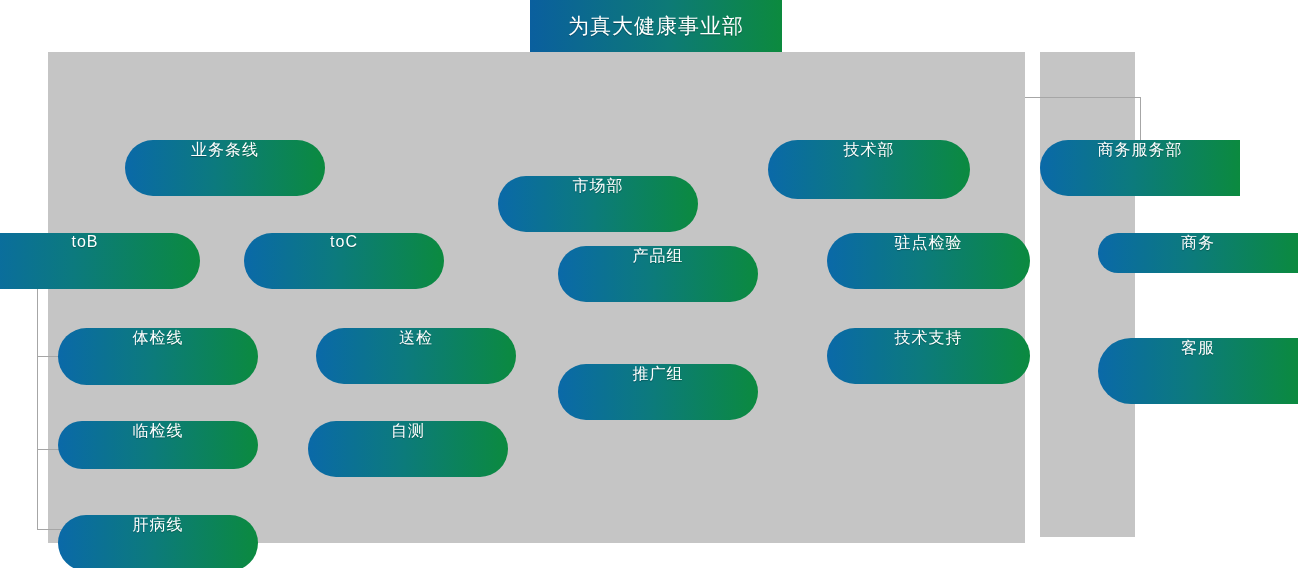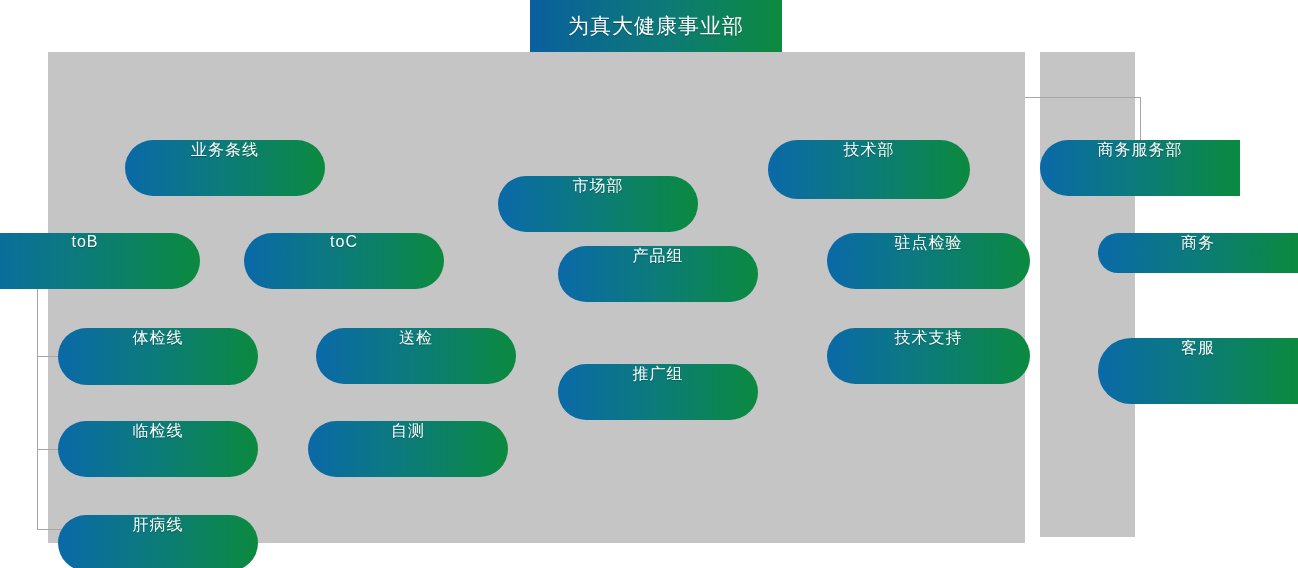--- a/index.html
+++ b/index.html
@@ -130,21 +130,21 @@
       </div>
       <div class="node" style="left: 558px; top: 328px; width: 200px; height: 56px; margin-top: 36px;">
         <span>推广组</span>
       </div>
       <div class="node" style="left: 827px; top: 328px; width: 203px; height: 56px;">
         <span>技术支持</span>
       </div>
       <div class="node clip-right" style="left: 1098px; top: 308px; width: 200px; height: 66px; margin-top: 30px;">
         <span>客服</span>
       </div>
-      <div class="node" style="left: 58px; top: 421px; width: 200px; height: 56px;">
+      <div class="node" style="left: 58px; top: 421px; width: 200px; height: 48px;">
         <span>临检线</span>
       </div>
       <div class="node" style="left: 308px; top: 421px; width: 200px; height: 56px;">
         <span>自测</span>
       </div>
       <div class="node" style="left: 58px; top: 515px; width: 200px; height: 56px;">
         <span>肝病线</span>
       </div>
     </div>
 

